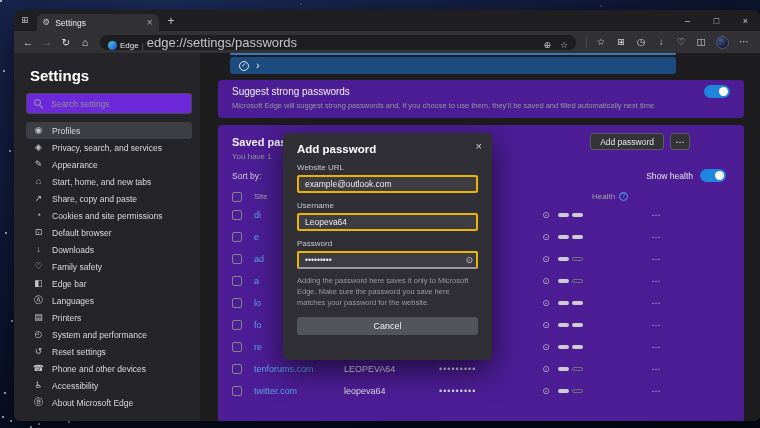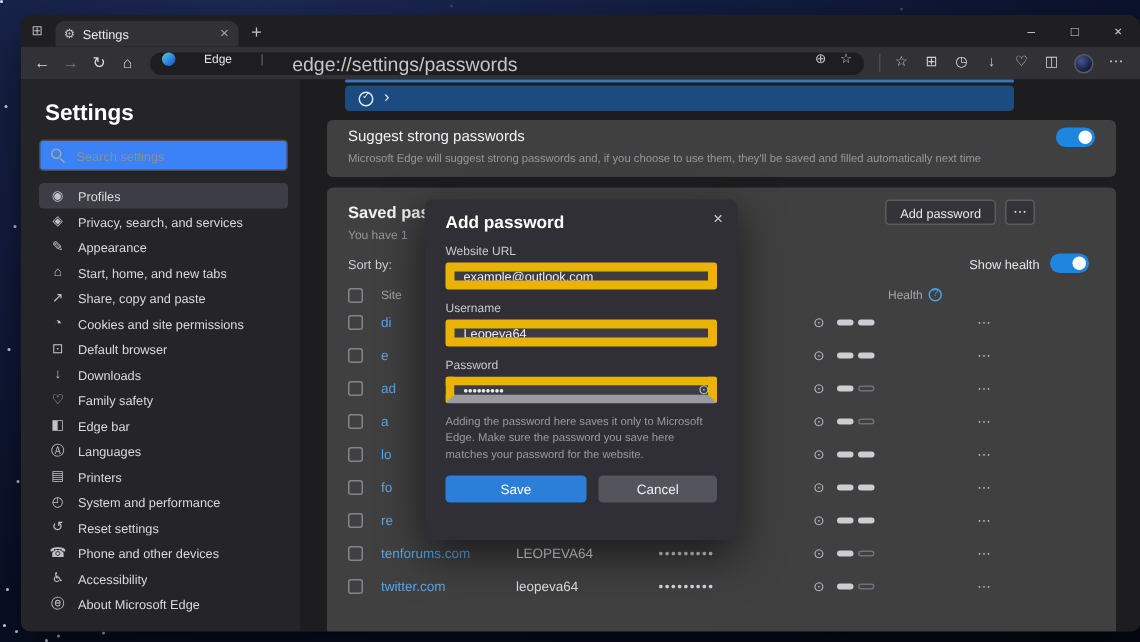--- a/index.html
+++ b/index.html
@@ -31,43 +31,43 @@
   .tab-title{font-size:8.5px;color:#ececf0;flex:1;white-space:nowrap;overflow:hidden;}
   .tab-close{font-size:10px;color:#a8a8ae;line-height:1;}
   .newtab{align-self:center;margin-left:9px;font-size:12px;color:#c2c2c8;line-height:1;}
   .wincontrols{position:absolute;right:0;top:0;height:100%;display:flex;}
   .wincontrols span{width:29px;display:flex;align-items:center;justify-content:center;font-size:9px;color:#d2d2d8;}
 
   
   .toolbar{height:22px;background:#313136;display:flex;align-items:center;padding:0 5px;flex:0 0 auto;gap:1px;}
   .nav-btn{width:18px;text-align:center;font-size:10.5px;color:#dcdce0;line-height:1;}
   .nav-btn.dim{color:#77777e;}
-  .addressbar{flex:1;height:15px;margin:0 5px;background:#1e1e21;border-radius:9px;display:flex;align-items:flex-start;
-    padding:0 8px;gap:19px;min-width:0;}
+  .addressbar{flex:1;height:15px;margin:0 5px;background:#1e1e21;border-radius:9px;display:flex;align-items:flex-end;
+    padding:0 8px;gap:3px;min-width:0;}
   .edge-dot{width:9px;height:9px;border-radius:50%;flex:0 0 auto;
     background:linear-gradient(135deg,#49c3d4 10%,#2f7fe0 60%,#1b49a8);}
   .chip-label{font-size:8px;color:#e6e6ea;}
   .chip-div{font-size:8px;color:#6b6b72;}
   .url{font-size:13px;color:#c4c4ca;white-space:nowrap;overflow:hidden;flex:1;}
   .abar-icons{display:flex;gap:9px;}
   .abar-icons span{font-size:9px;color:#c9c9cf;line-height:1;}
   .tb-sep{width:1px;height:12px;background:#4a4a50;margin:0 4px;flex:0 0 auto;}
   .tool-icons{display:flex;gap:2px;}
   .tool-icons span{width:18px;text-align:center;font-size:9.5px;color:#cfcfd5;line-height:1;}
   .avatar{width:13px;height:13px;border-radius:50%;margin:0 5px;flex:0 0 auto;box-sizing:border-box;
     background:radial-gradient(circle at 35% 30%,#44598f 0%,#1a2448 60%,#0d1330 100%);border:1px solid #5a5a66;}
   .menu-btn{width:18px;text-align:center;font-size:10px;color:#cfcfd5;margin-right:2px;line-height:1;}
 
   
   .wbody{flex:1;display:flex;min-height:0;}
 
   
   .sidebar{width:186px;flex:0 0 auto;background:#252529;padding:12px 8px 0 12px;box-sizing:border-box;}
   .sb-title{font-size:15px;font-weight:700;color:#ffffff;margin:2px 0 9px 4px;}
-  .sb-search{height:19px;background:#3b82f6;border:1px solid #4a4a52;border-radius:3px;display:flex;
+  .sb-search{height:19px;background:#6d28d9;border:1px solid #4a4a52;border-radius:3px;display:flex;
     align-items:center;padding:0 7px;gap:6px;margin-bottom:8px;}
   .mag{position:relative;width:9px;height:9px;flex:0 0 auto;}
   .mag::before{content:"";position:absolute;left:0;top:0;width:5px;height:5px;border:1px solid #a6a6ae;border-radius:50%;}
   .mag::after{content:"";position:absolute;left:6px;top:6px;width:3.5px;height:1.2px;background:#a6a6ae;
     transform:rotate(45deg);transform-origin:left center;}
   .sb-search input{background:transparent;border:0;outline:0;color:#e8e8ec;font-size:8.5px;width:100%;font-family:inherit;}
   .sb-search input::placeholder{color:#8f8f98;}
   .side-item{display:flex;align-items:center;gap:8px;height:17px;padding:0 7px;border-radius:3px;}
   .side-item.selected{background:#3d3d45;}
   .s-icon{width:11px;text-align:center;font-size:9px;color:#c2c2ca;line-height:1;flex:0 0 auto;}
@@ -76,21 +76,21 @@
   
   .content{flex:1;position:relative;background:#1d1d20;min-width:0;}
   .banner-topline{position:absolute;left:30px;top:0;width:446px;height:2px;background:#3b76b5;border-radius:1px;}
   .banner{position:absolute;left:30px;top:4px;width:446px;height:17px;background:#1c4c7f;border-radius:3px;
     display:flex;align-items:center;gap:7px;padding:0 9px;box-sizing:border-box;}
   .b-badge{width:10px;height:10px;border:1px solid #dfe9f4;border-radius:50%;font-size:6.5px;display:flex;
     align-items:center;justify-content:center;color:#dfe9f4;flex:0 0 auto;box-sizing:border-box;line-height:1;}
   .banner-text{font-size:8.5px;color:#f2f6fb;flex:1;white-space:nowrap;overflow:hidden;}
   .banner-chevron{font-size:11px;color:#eaf1f8;line-height:1;}
 
-  .card{position:absolute;left:18px;width:526px;background:#404040;border-radius:4px;box-sizing:border-box;}
+  .card{position:absolute;left:18px;width:526px;background:#4c1d95;border-radius:4px;box-sizing:border-box;}
   .card.suggest{top:27px;height:38px;padding:5px 14px;}
   .sg-row{display:flex;align-items:center;justify-content:space-between;}
   .sg-title{font-size:10px;color:#f0f0f4;}
   .toggle{width:26px;height:13px;border-radius:7px;background:#1f86e0;position:relative;flex:0 0 auto;}
   .toggle::after{content:"";position:absolute;right:2px;top:2px;width:9px;height:9px;border-radius:50%;background:#ffffff;}
   .sg-desc{font-size:7.5px;color:#97979f;margin-top:3px;white-space:nowrap;overflow:hidden;}
 
   .card.saved{top:72px;bottom:0;border-radius:4px 4px 0 0;padding:8px 14px;}
   .sv-head{display:flex;align-items:center;padding-right:40px;}
   .sv-title{font-size:11px;font-weight:700;color:#f2f2f6;flex:1;}
@@ -126,21 +126,21 @@
   .pill{width:11px;height:4px;border-radius:2px;background:#cdcdd3;}
   .pill.dim{background:transparent;border:1px solid #70707a;box-sizing:border-box;}
   .row-more{font-size:9px;color:#b9b9c1;line-height:1;}
 
   
   .dialog{position:absolute;left:269px;top:123px;width:209px;height:227px;background:#2f2f35;border-radius:5px;
     box-shadow:0 10px 30px rgba(0,0,0,.6);padding:10px 14px;box-sizing:border-box;z-index:40;}
   .dlg-title{font-size:11.5px;font-weight:700;color:#ffffff;}
   .dlg-close{position:absolute;right:10px;top:8px;font-size:11px;color:#cfcfd5;line-height:1;}
   .dlg-label{font-size:8px;color:#c9c9d0;margin:8px 0 3px;}
-  .dlg-input{display:block;width:100%;height:18px;background:#3c3c42;border:6px solid #eab308;border-radius:2px;
+  .dlg-input{display:block;width:100%;height:18px;background:#3c3c42;border:2px solid #eab308;border-radius:2px;
     color:#eeeef2;font-size:8.5px;padding:0 6px;box-sizing:border-box;font-family:inherit;outline:none;}
   .pw-wrap{position:relative;}
   .pw-wrap .dlg-input{border-bottom-color:#9a9aa2;padding-right:18px;}
   .dlg-eye{position:absolute;right:5px;top:50%;transform:translateY(-50%);font-size:9px;color:#c6c6cc;line-height:1;}
   .dlg-note{font-size:7.5px;color:#9a9aa2;line-height:1.45;margin-top:7px;}
   .dlg-actions{display:flex;gap:8px;margin-top:8px;}
   .btn-save{width:94px;height:18px;background:#2b7fd9;border:0;border-radius:3px;color:#fff;font-size:9px;font-family:inherit;}
   .btn-cancel{flex:1;height:18px;background:#54545c;border:0;border-radius:3px;color:#f0f0f4;font-size:9px;font-family:inherit;}
 </style>
 </head>
@@ -438,19 +438,18 @@
       <input class="dlg-input" type="text" value="Leopeva64" style="">
 
       <div class="dlg-label">Password</div>
       <div class="pw-wrap">
         <input class="dlg-input" type="text" value="•••••••••" style="">
         <span class="dlg-eye">⊙</span>
       </div>
 
       <div class="dlg-note">Adding the password here saves it only to Microsoft Edge. Make sure the password you save here matches your password for the website.</div>
       <div class="dlg-actions">
-        <button class="btn-save">Save</button>
         <button class="btn-cancel">Cancel</button>
       </div>
     </div>
 
   </div>
 </div>
 
 </body></html>

